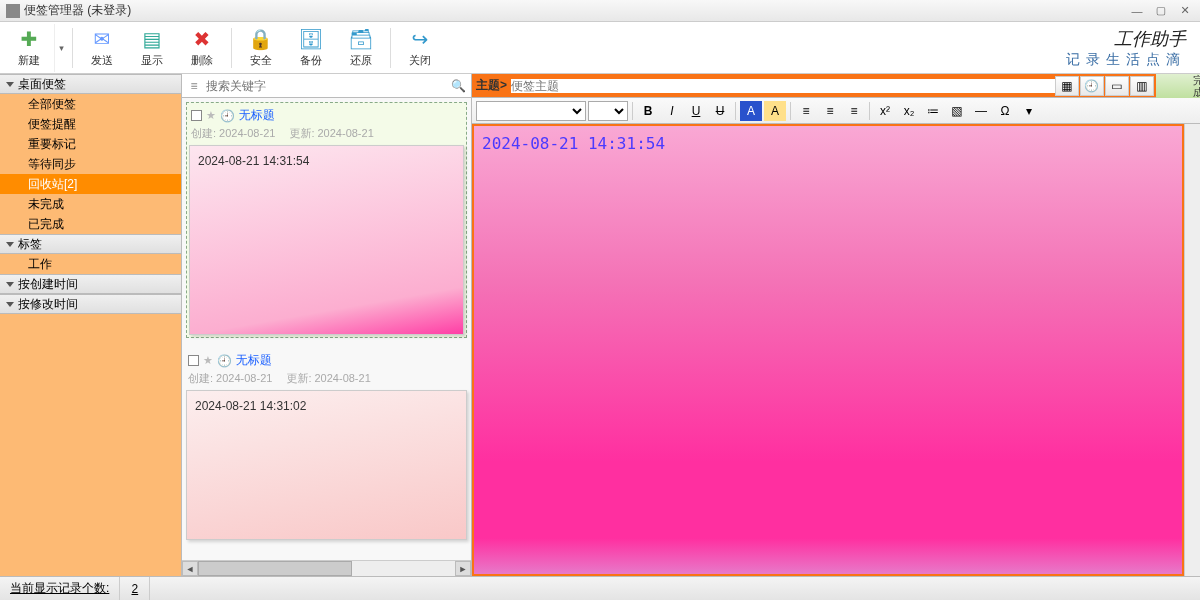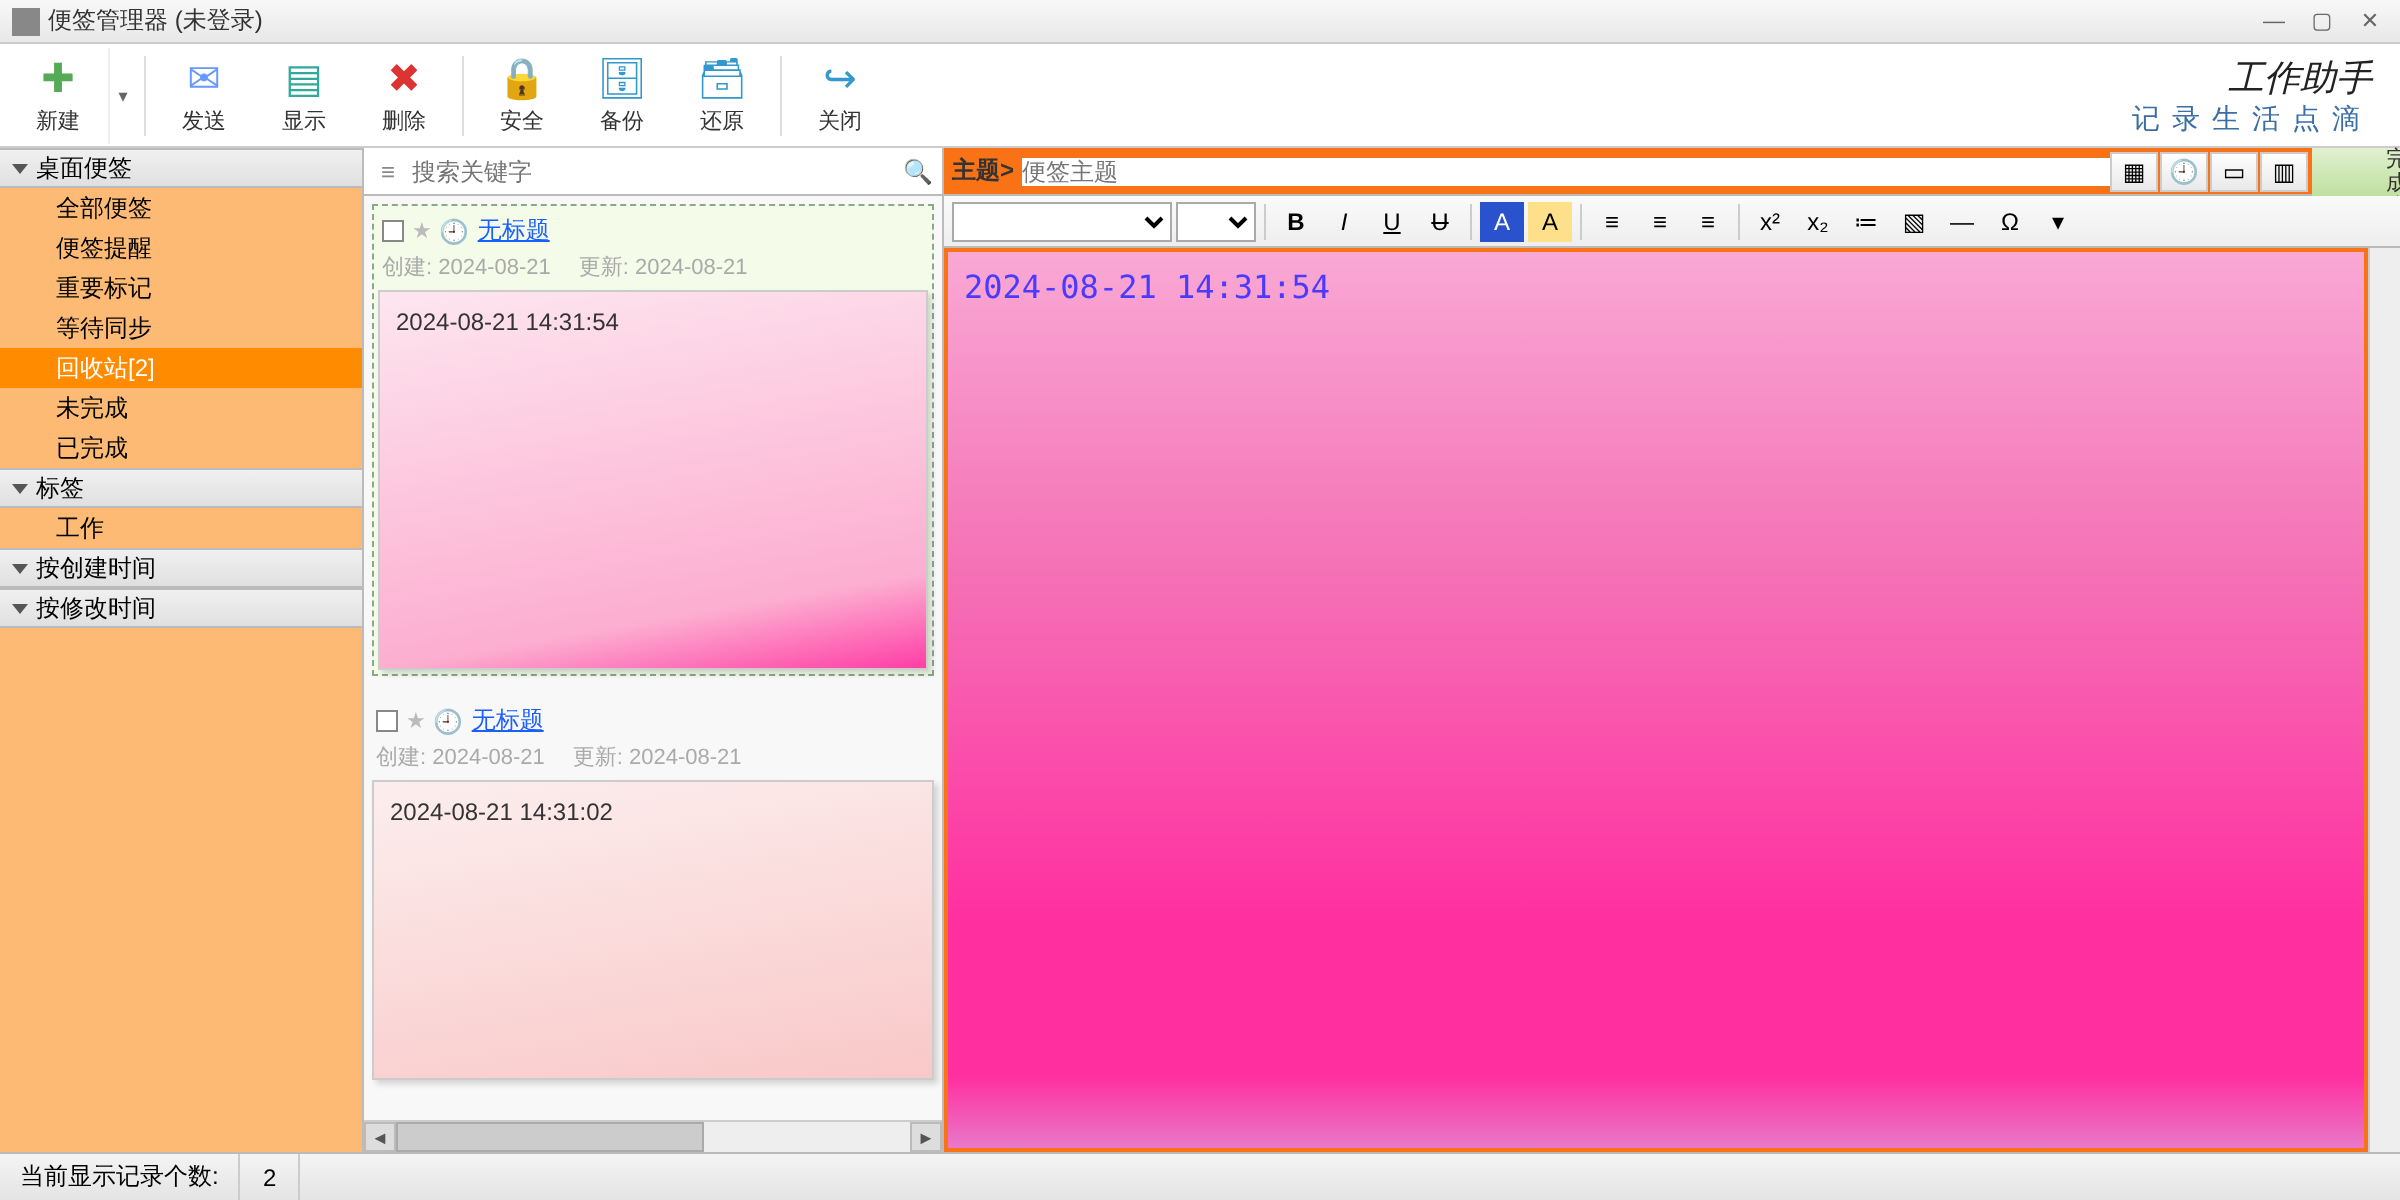--- a/index.html
+++ b/index.html
@@ -27,21 +27,21 @@
 .side-item.sel { background: #ff8c00; color: #fff; }
 .middle { width: 290px; border-right: 1px solid #bbb; display: flex; flex-direction: column; background: #f8f8f8; }
 .search-row { height: 24px; display: flex; align-items: center; border-bottom: 1px solid #bbb; background: #fff; }
 .search-menu-ico { width: 24px; text-align: center; color: #888; }
 .search-input { flex: 1; border: none; outline: none; text-align: left; font-size: 12px; color: #8b5cf6; }
 .search-ico { width: 24px; text-align: center; color: #888; }
 .note-list { flex: 1; overflow-y: auto; padding: 4px; }
 .note-card { margin-bottom: 12px; }
 .note-card.sel { border: 1px dashed #8a8; background: #f4fbe8; padding: 2px; }
 .note-head { display: flex; align-items: center; gap: 4px; padding: 2px; }
-.note-head .title-lnk { color: #1a5fff; text-decoration: underline; cursor: pointer; }
+.note-head .title-lnk { color: #1a5fff; cursor: pointer; }
 .note-dates { display: flex; gap: 14px; color: #aaa; font-size: 11px; padding: 0 2px 4px; }
 .note-body { height: 190px; border: 1px solid #ccc; box-shadow: 2px 2px 3px rgba(0,0,0,.15); padding: 8px; font-size: 12px; color: #333; }
 .note-body.pink { background: linear-gradient(170deg,#fde6ef 0%,#fcaed0 80%,#ff3ea5 100%); }
 .note-body.pink2 { background: linear-gradient(170deg,#fceeee 0%,#f9c8c8 100%); height: 150px; }
 .hscroll { height: 16px; background: #eee; border-top: 1px solid #ccc; display: flex; }
 .hscroll .arrow { width: 16px; background: #ddd; border: 1px solid #bbb; text-align: center; font-size: 9px; line-height: 14px; color: #555; }
 .hscroll .track { flex: 1; position: relative; }
 .hscroll .thumb { position: absolute; left: 0; top: 0; height: 100%; width: 60%; background: #ccc; border: 1px solid #aaa; }
 .editor { flex: 1; display: flex; flex-direction: column; background: #f97316; }
 .subj-row { height: 24px; display: flex; align-items: center; border-bottom: 1px solid #bbb; }
@@ -52,21 +52,21 @@
 .compl { width: 44px; text-align: center; font-size: 11px; color: #333; background: linear-gradient(#e0f0d0,#c0e0a0); height: 24px; line-height: 12px; padding-top: 0; padding-left: 37px; }
 .fmt-row { height: 26px; display: flex; align-items: center; border-bottom: 1px solid #bbb; padding: 0 4px; gap: 2px; background: linear-gradient(#fafafa,#eee); }
 .fmt-sel { width: 110px; height: 20px; border: 1px solid #aaa; background: #fff; }
 .fmt-sel.small { width: 40px; }
 .fmt-btn { width: 22px; height: 20px; display: flex; align-items: center; justify-content: center; cursor: pointer; border: 1px solid transparent; font-size: 12px; }
 .fmt-sep { width: 1px; height: 18px; background: #ccc; margin: 0 2px; }
 .canvas { flex: 1; position: relative; overflow: hidden; }
 .canvas-inner { position: absolute; inset: 2px 18px 2px 2px; background: linear-gradient(180deg,#f9a8d4 0%,#f472b6 35%,#ff2fa0 75%,#ff2fa0 92%,#e879c9 100%); padding: 8px; }
 .canvas-text { color: #4a3aff; font-size: 16px; font-family: Consolas, monospace; }
 .vscroll { position: absolute; right: 0; top: 0; bottom: 0; width: 16px; background: #eee; border-left: 1px solid #ccc; }
-.statusbar { height: 24px; background: linear-gradient(#f4f4f4,#e4e4e4); border-top: 1px solid #bbb; display: flex; align-items: center; font-size: 12px; }
+.statusbar { height: 24px; background: linear-gradient(#f4f4f4,#e4e4e4); border-top: 1px solid #bbb; display: flex; align-items: center; font-size: 12px; text-decoration: underline; }
 .status-cell { padding: 0 10px; height: 100%; display: flex; align-items: center; border-right: 1px solid #ccc; }
 .ico-add { color: #5a5; font-size: 22px; } .ico-send { color: #69f; } .ico-show { color: #3a9; } .ico-del { color: #d33; } .ico-safe { color: #d90; } .ico-bak { color: #39c; } .ico-rest { color: #39c; } .ico-close { color: #39c; }
 .cb { width:11px; height:11px; border:1px solid #888; background:#fff; display:inline-block; }
 .star { color:#bbb; font-size:11px; }
 .clock { color:#8ac; font-size:12px; }
 </style>
 </head>
 <body>
 
 <div class="titlebar">

